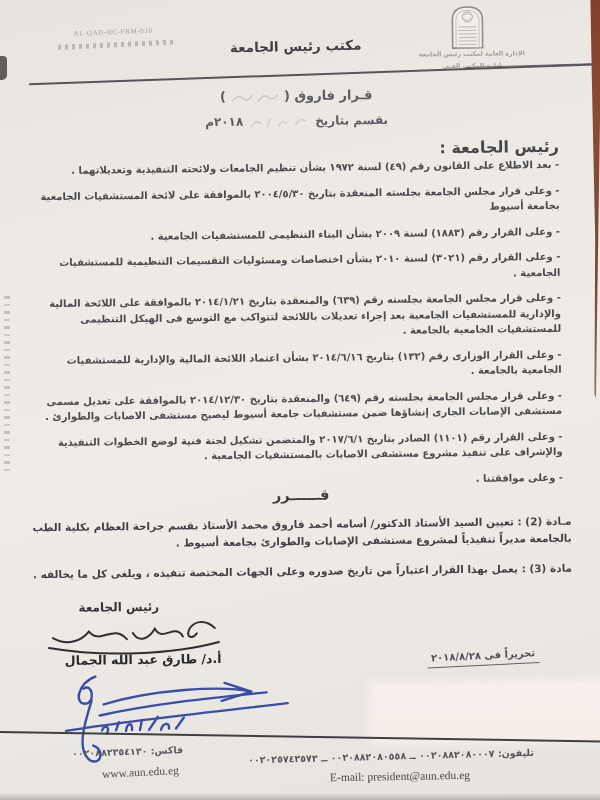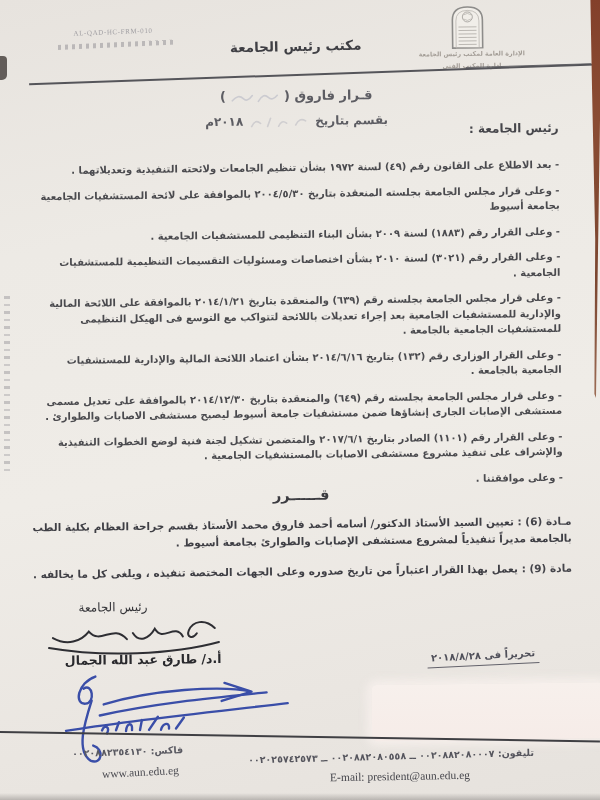--- a/index.html
+++ b/index.html
@@ -34,36 +34,36 @@
 
   
   .decree-line{position:absolute;left:0;right:0;top:88px;text-align:center;font-size:13px;
         font-weight:700;color:#5d5d63;}
   .issued-line{position:absolute;left:0;right:0;top:114px;text-align:center;font-size:12px;
         font-weight:700;color:#5d5d63;}
   .faint-gap{display:inline-block;vertical-align:middle;position:relative;height:14px;}
   .faint-gap svg{position:absolute;inset:0;opacity:.28;}
   .gap-a{width:58px;} .gap-b{width:72px;}
 
-  .salutation{position:absolute;right:38px;top:124px;font-size:12px;font-weight:700;color:#46464b;}
+  .salutation{position:absolute;right:38px;top:140px;font-size:16px;font-weight:700;color:#46464b;}
 
   .preamble{position:absolute;top:160px;right:38px;left:30px;font-size:10px;font-weight:700;
         line-height:15.5px;color:#4a4a4e;text-align:right;}
   .preamble .item{margin-bottom:10px;}
 
   .decree-heading{position:absolute;left:0;right:0;top:487px;text-align:center;font-size:14.5px;
         font-weight:700;color:#3c3c41;letter-spacing:1px;}
 
   .articles{position:absolute;top:516px;right:30px;left:28px;font-size:10.5px;font-weight:700;
         line-height:17px;color:#3f3f45;text-align:right;}
   .articles .article{margin-bottom:13px;}
   .articles .art-label{color:#44444a;}
 
   
-  .sig-title{position:absolute;left:76px;top:598px;font-size:12px;font-weight:400;color:#353539;}
+  .sig-title{position:absolute;left:76px;top:598px;font-size:12px;font-weight:700;color:#353539;}
   .sig-black{position:absolute;left:40px;top:615px;}
   .sig-name{position:absolute;left:30px;top:650px;width:220px;text-align:center;font-size:12.5px;
         font-weight:700;color:#29292d;}
   .written-date{position:absolute;left:424px;top:652px;width:112px;text-align:center;font-size:10px;
         font-weight:700;color:#50505a;border-bottom:1.2px solid #63626b;padding-bottom:4px;
         transform:rotate(-2.2deg);}
   .whiteout{position:absolute;left:368px;top:686px;width:232px;height:56px;border-radius:5px;
         background:linear-gradient(180deg,#f7f0ec,#f6ece8);box-shadow:0 0 8px 5px rgba(247,240,236,.85);}
   .footer-rule{position:absolute;left:0;top:731px;width:600px;height:1.8px;background:#3f3f43;
         transform:rotate(0.9deg);transform-origin:left center;z-index:6;}
@@ -142,25 +142,25 @@
       <div class="item">- وعلى القرار الوزارى رقم (١٣٢) بتاريخ ٢٠١٤/٦/١٦ بشأن اعتماد اللائحة المالية والإدارية للمستشفيات الجامعية بالجامعة .</div>
       <div class="item">- وعلى قرار مجلس الجامعة بجلسته رقم (٦٤٩) والمنعقدة بتاريخ ٢٠١٤/١٢/٣٠ بالموافقة على تعديل مسمى مستشفى الإصابات الجارى إنشاؤها ضمن مستشفيات جامعة أسيوط ليصبح مستشفى الاصابات والطوارئ .</div>
       <div class="item">- وعلى القرار رقم (١١٠١) الصادر بتاريخ ٢٠١٧/٦/١ والمتضمن تشكيل لجنة فنية لوضع الخطوات التنفيذية والإشراف على تنفيذ مشروع مستشفى الاصابات بالمستشفيات الجامعية .</div>
       <div class="item">- وعلى موافقتنا .</div>
     </div>
 
     <div class="decree-heading">قــــــرر</div>
 
     <div class="articles">
       <div class="article">
-        <span class="art-label">مـادة (6) :</span>
+        <span class="art-label">مـادة (2) :</span>
         <span>تعيين السيد الأستاذ الدكتور/ أسامه أحمد فاروق محمد الأستاذ بقسم جراحة العظام بكلية الطب بالجامعة مديراً تنفيذياً لمشروع مستشفى الإصابات والطوارئ بجامعة أسيوط .</span>
       </div>
       <div class="article">
-        <span class="art-label">مادة (9) :</span>
+        <span class="art-label">مادة (3) :</span>
         <span>يعمل بهذا القرار اعتباراً من تاريخ صدوره وعلى الجهات المختصة تنفيذه ، ويلغى كل ما يخالفه .</span>
       </div>
     </div>
 
     <div class="sig-title">رئيس الجامعة</div>
     <div class="sig-black">
       <svg width="180" height="42" viewBox="0 0 180 42">
         <g fill="none" stroke="#2e2e33" stroke-width="2" stroke-linecap="round">
           <path d="M172,12 C162,2 150,5 146,14 C143,21 150,23 154,17"></path>
           <path d="M140,20 C132,6 120,26 112,12 C106,22 96,26 90,16"></path>

